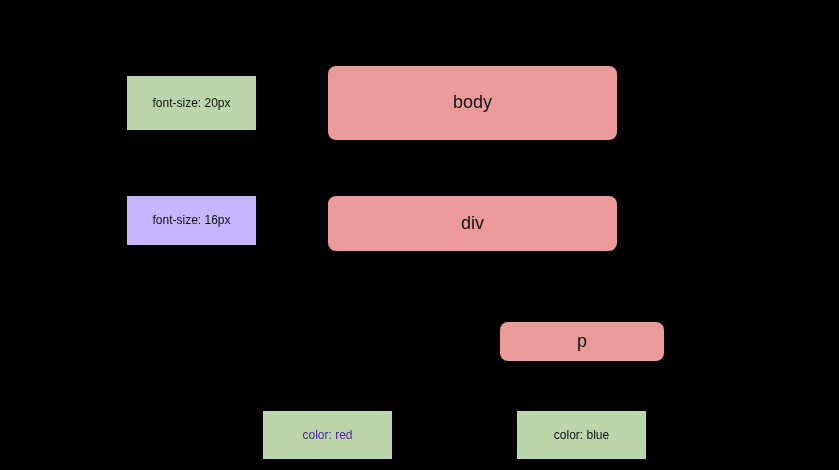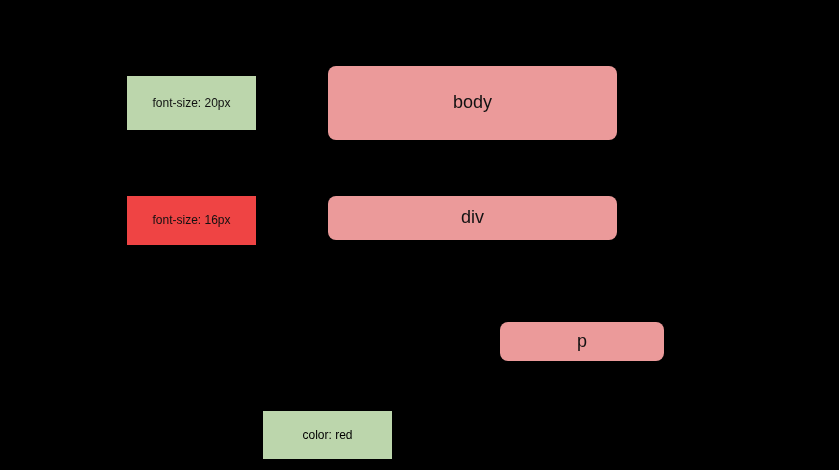--- a/index.html
+++ b/index.html
@@ -47,21 +47,21 @@
   }
   .node.annotation {
     background: #bcd6ac;
     border-radius: 0;
     font-size: 12px;
     justify-content: center;
   }
 
   
   #node-body      { left: 328px; top: 66px;  width: 289px; height: 74px; justify-content: center; }
-  #node-div       { left: 328px; top: 196px; width: 289px; height: 44px; }
+  #node-div       { left: 328px; top: 196px; width: 289px; height: 55px; }
   #node-h1        { left: 246px; top: 322px; width: 164px; height: 39px; }
   #node-p         { left: 500px; top: 322px; width: 164px; height: 39px; }
 
   #node-fs20      { left: 127px; top: 76px;  width: 129px; height: 54px; }
   #node-fs16      { left: 127px; top: 196px; width: 129px; height: 49px; }
   #node-colorred  { left: 263px; top: 411px; width: 129px; height: 48px; }
   #node-colorblue { left: 517px; top: 411px; width: 129px; height: 48px; }
 </style>
 </head>
 <body style="background: rgb(0, 0, 0);">
@@ -90,22 +90,25 @@
 
 
   <div class="node element" id="node-p" style="background: rgb(235, 154, 154); color: rgb(17, 17, 17);">
     <span>p</span>
   </div>
 
   <div class="node annotation" id="node-fs20" style="background: rgb(188, 214, 172); color: rgb(17, 17, 17);">
     <span>font-size: 20px</span>
   </div>
 
-  <div class="node annotation" id="node-fs16" style="background: #ef4444; color: rgb(17, 17, 17);">
+  <div class="node annotation" id="node-fs16" style="background: #c4b5fd; color: rgb(17, 17, 17);">
     <span>font-size: 16px</span>
   </div>
 
-  <div class="node annotation" id="node-colorred" style="background: rgb(188, 214, 172); color: #000000;">
+  <div class="node annotation" id="node-colorred" style="background: rgb(188, 214, 172); color: #4c1d95;">
     <span>color: red</span>
   </div>
 
+  <div class="node annotation" id="node-colorblue" style="background: rgb(188, 214, 172); color: rgb(17, 17, 17);">
+    <span>color: blue</span>
+  </div>
 
 </div>
 
 </body></html>

